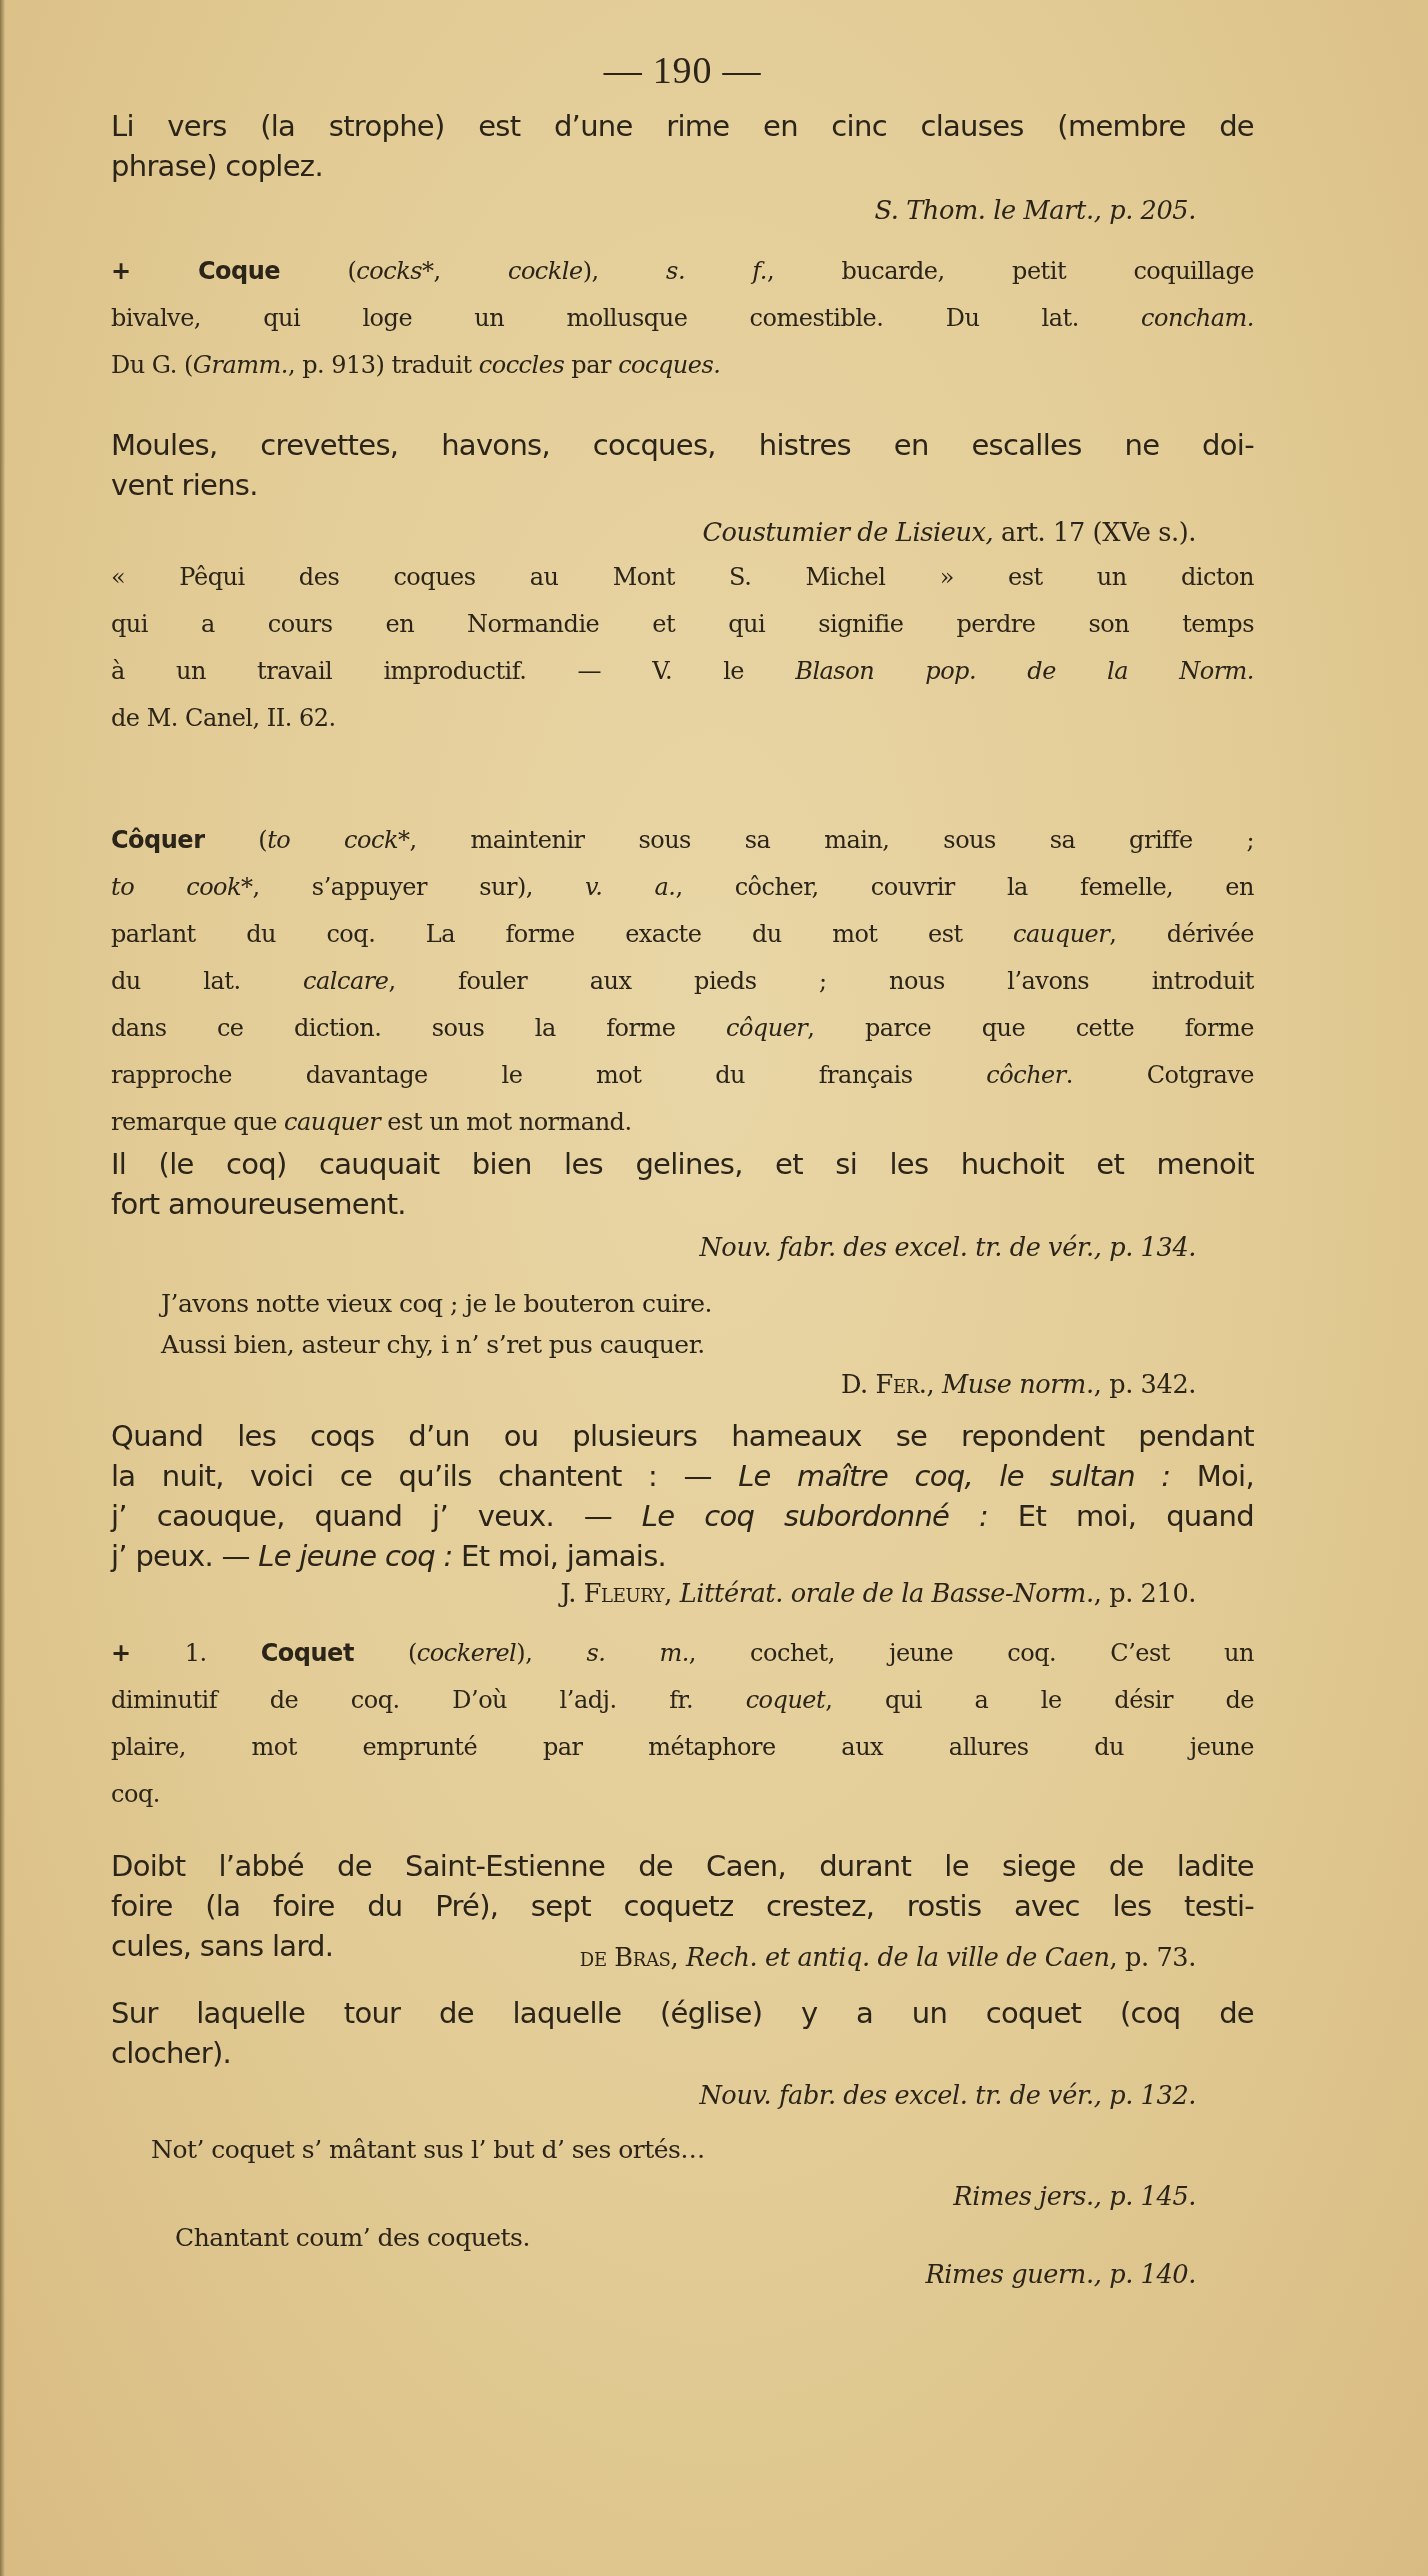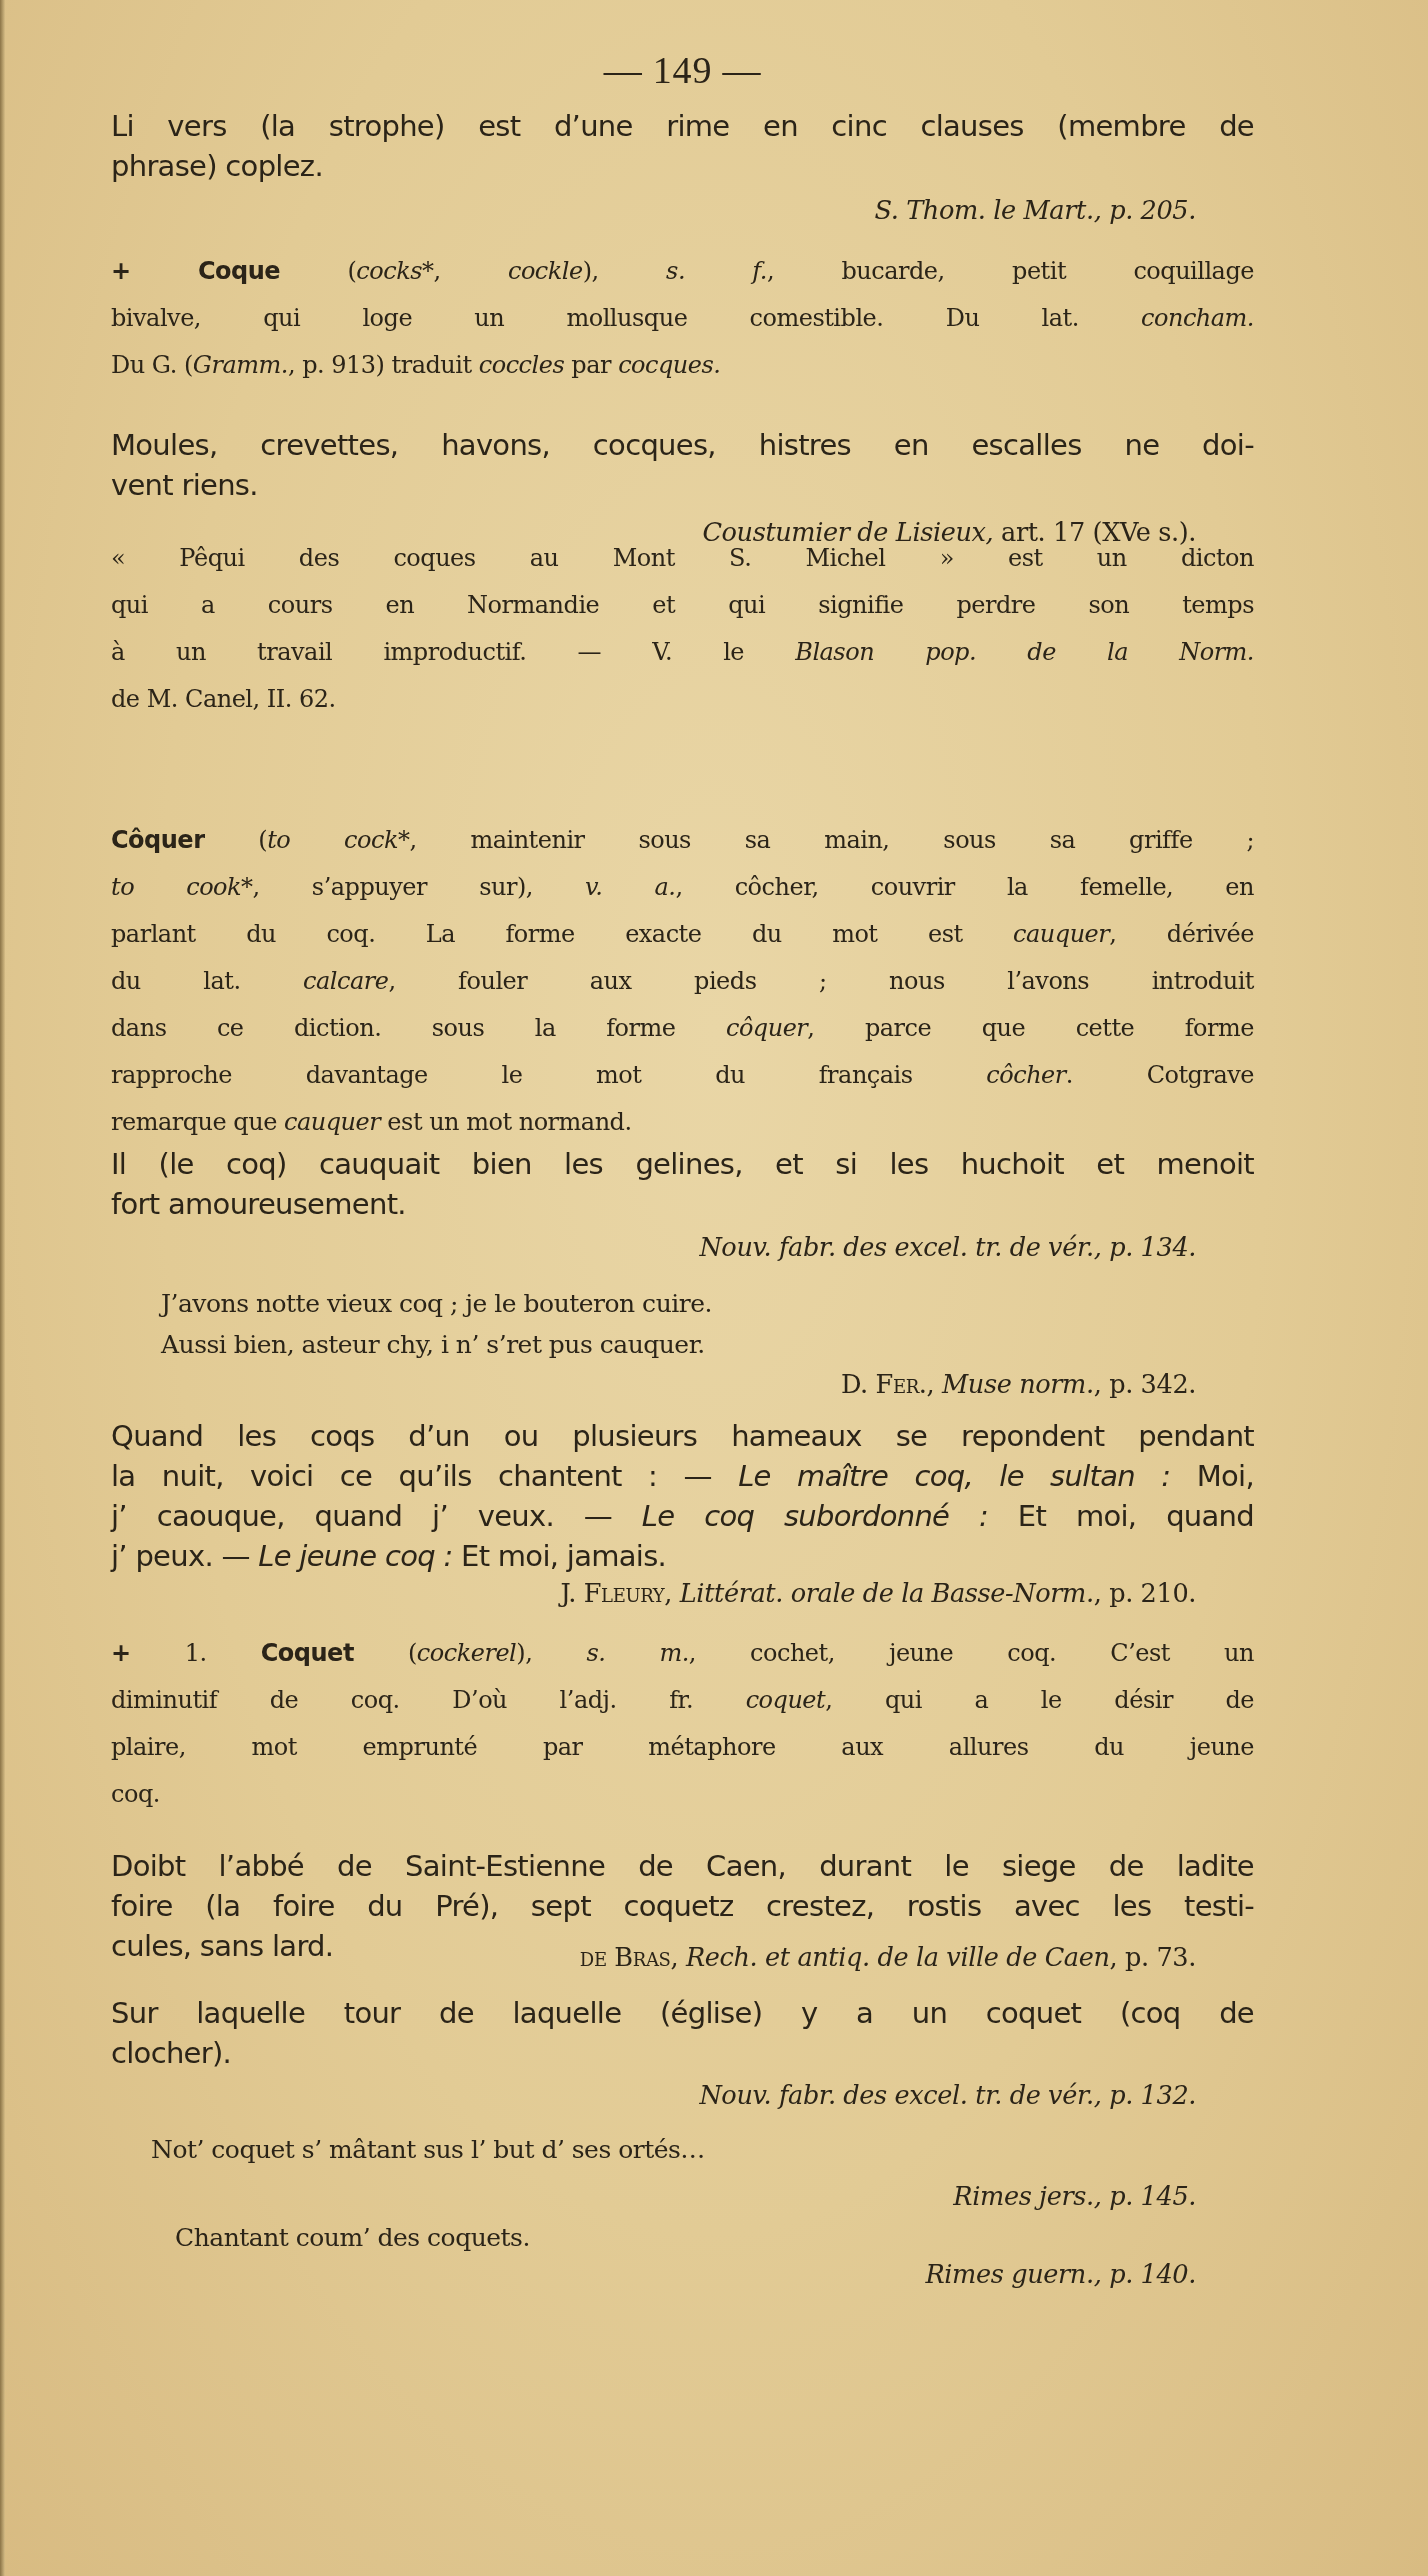--- a/index.html
+++ b/index.html
@@ -23,41 +23,41 @@
   .line { display:block; white-space:nowrap; }
   .jl { display:block; text-align:justify; text-align-last:justify; white-space:normal; }
 </style>
 </head>
 <body>
 
 <div class="spine"></div>
 
 <div class="page">
 
-  <div class="pagenum">— 149 —</div>
+  <div class="pagenum">— 190 —</div>
 
   <div class="blk quote" style="top:106px;">
     <span class="jl">Li vers (la strophe) est d’une rime en cinc clauses (membre de</span>
     <span class="line">phrase) coplez.</span>
   </div>
   <div class="blk src" style="top:193px;"><i>S. Thom. le Mart., p. 205.</i></div>
 
   <div class="blk body" style="top:248px;">
     <span class="jl"><b>+</b> <b>Coque</b><span> (</span><i>cocks*</i><span>, </span><i>cockle</i><span>), </span><i>s. f.</i><span>, bucarde, petit coquillage</span></span>
     <span class="jl"><span>bivalve, qui loge un mollusque comestible. Du lat. </span><i>concham.</i></span>
     <span class="line"><span>Du G. (</span><i>Gramm.</i><span>, p. 913) traduit </span><i>coccles</i><span> par </span><i>cocques.</i></span>
   </div>
 
   <div class="blk quote" style="top:425px;">
     <span class="jl">Moules, crevettes, havons, cocques, histres en escalles ne doi-</span>
     <span class="line">vent riens.</span>
   </div>
   <div class="blk src" style="top:515px;"><i>Coustumier de Lisieux,</i><span> art. 17 (XVe s.).</span></div>
 
-  <div class="blk body" style="top:535px;">
+  <div class="blk body" style="top:554px;">
     <span class="jl">« Pêqui des coques au Mont S. Michel » est un dicton</span>
     <span class="jl">qui a cours en Normandie et qui signifie perdre son temps</span>
     <span class="jl"><span>à un travail improductif. — V. le </span><i>Blason pop. de la Norm.</i></span>
     <span class="line">de M. Canel, II. 62.</span>
   </div>
 
   <div class="blk body" style="top:817px;">
     <span class="jl"><b>Côquer</b><span> (</span><i>to cock*</i><span>, maintenir sous sa main, sous sa griffe ;</span></span>
     <span class="jl"><i>to cook*</i><span>, s’appuyer sur), </span><i>v. a.</i><span>, côcher, couvrir la femelle, en</span></span>
     <span class="jl"><span>parlant du coq. La forme exacte du mot est </span><i>cauquer</i><span>, dérivée</span></span>

